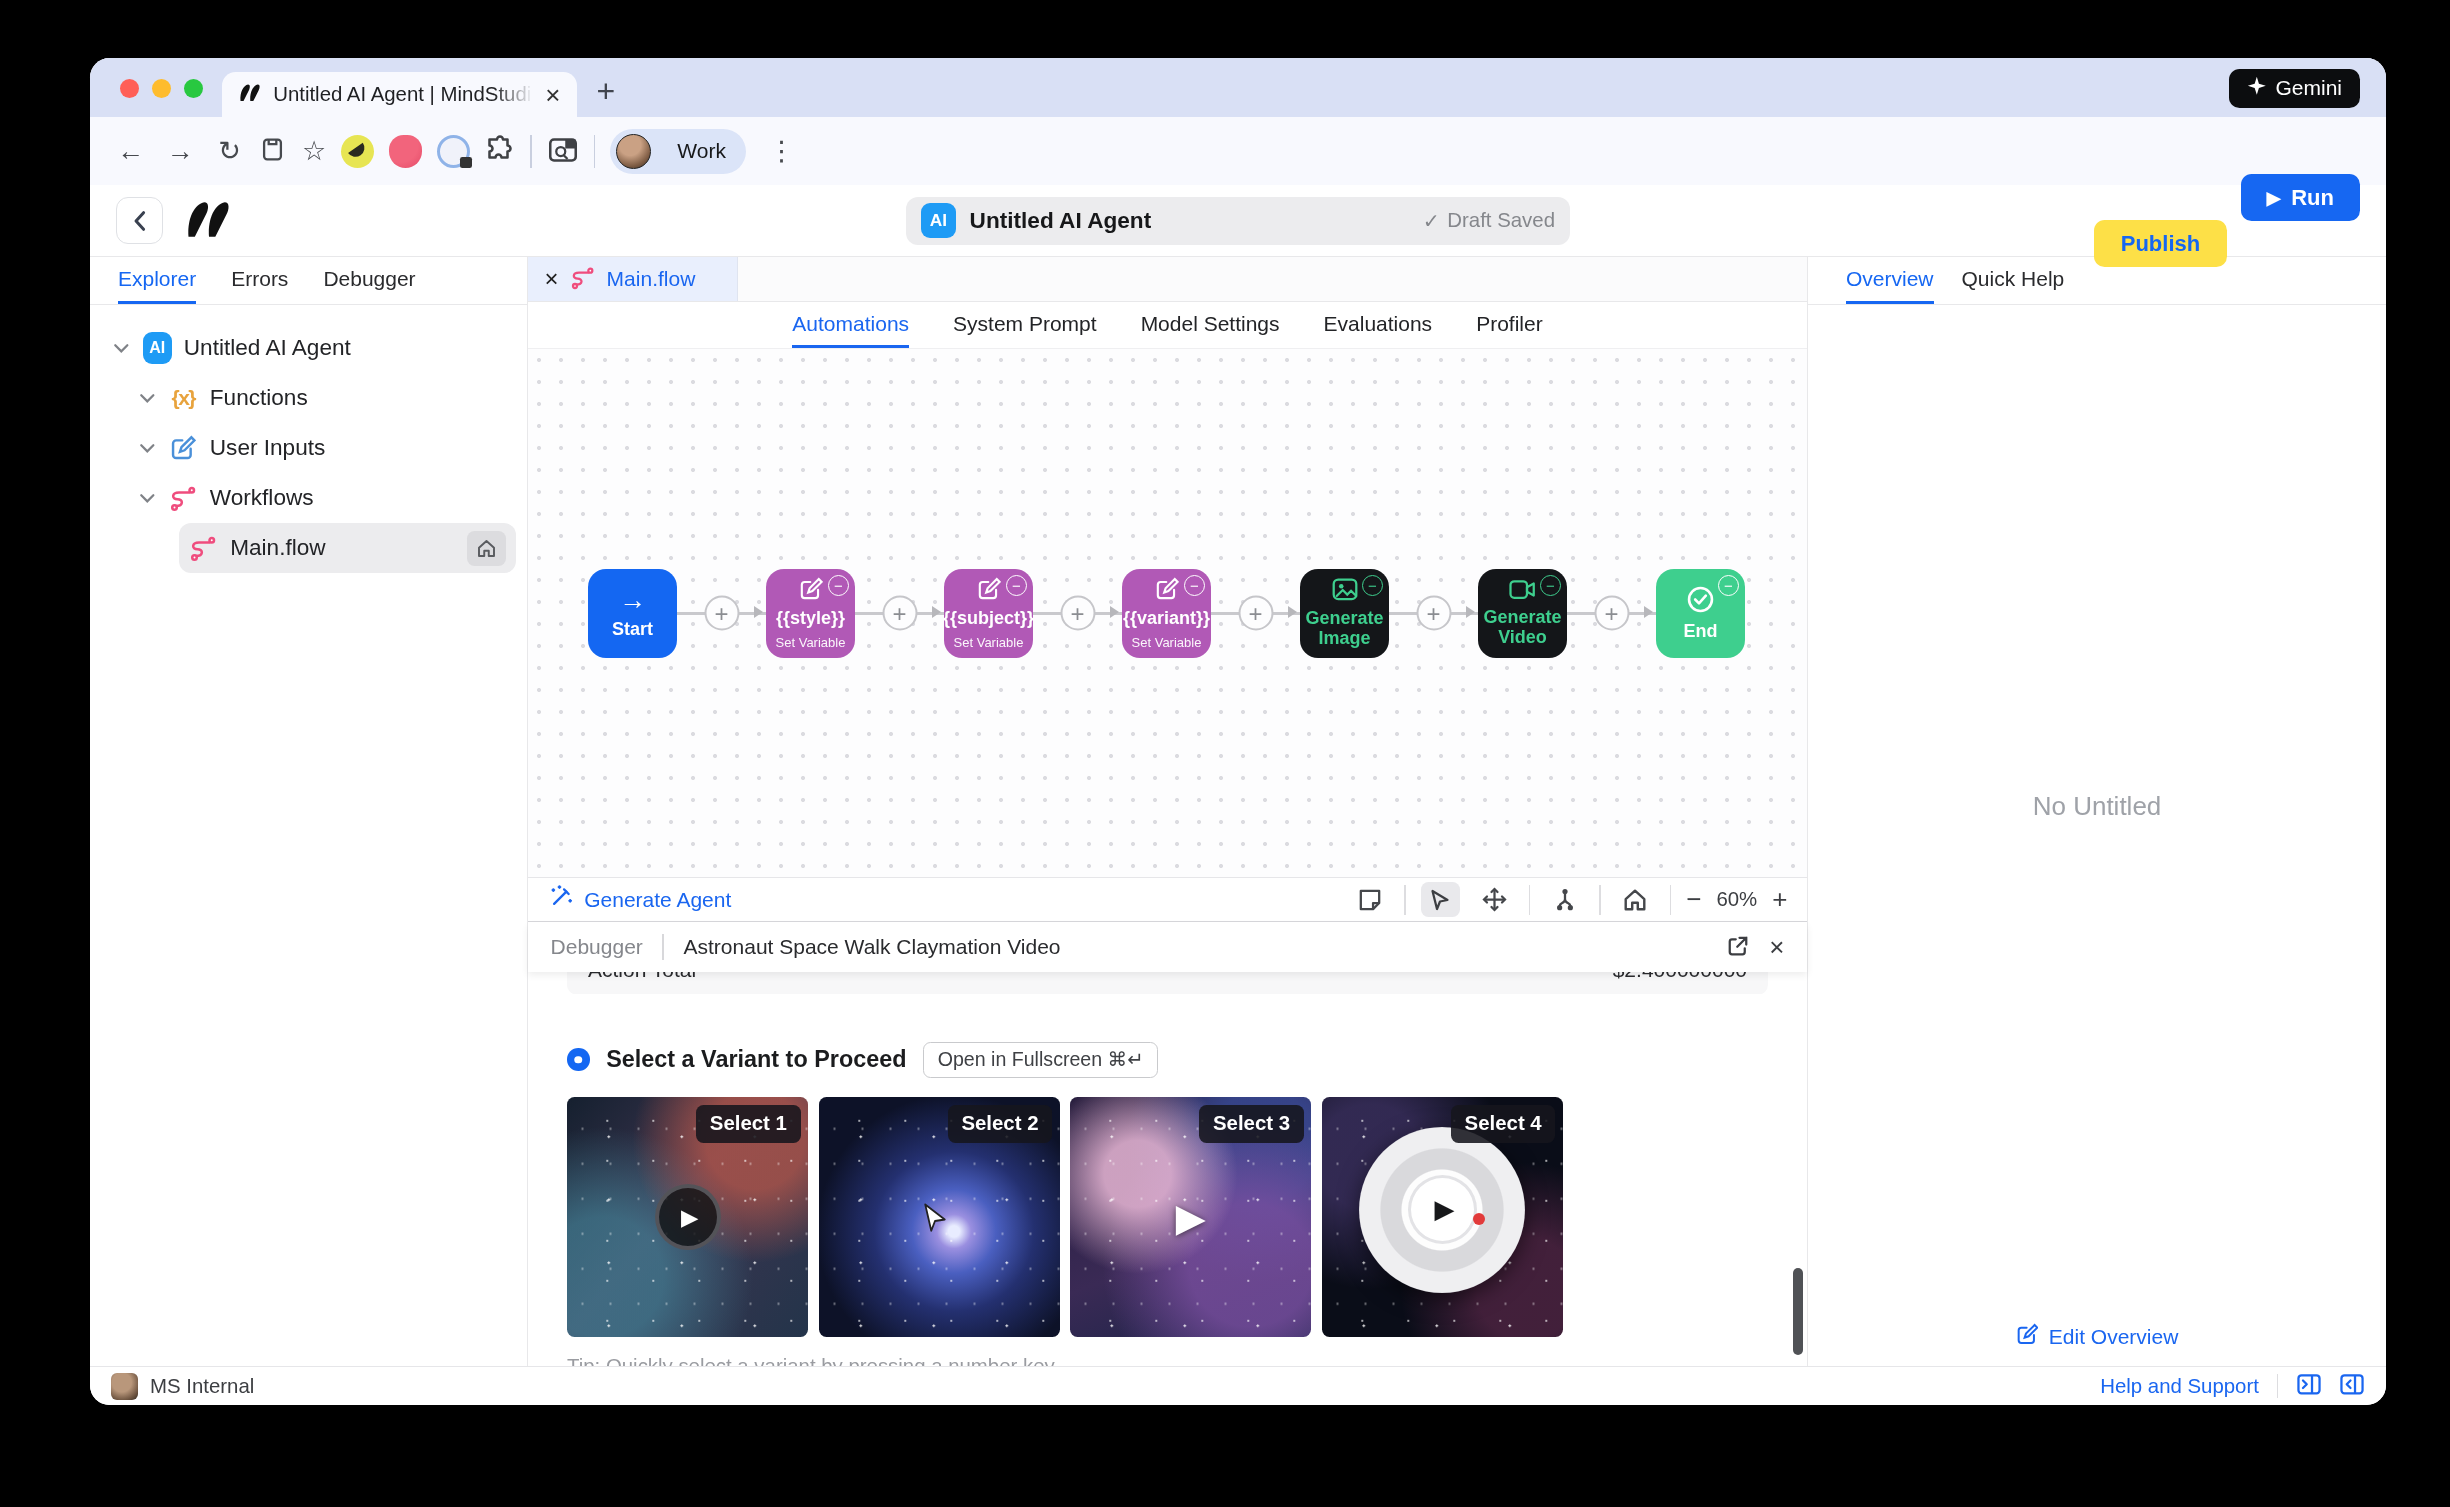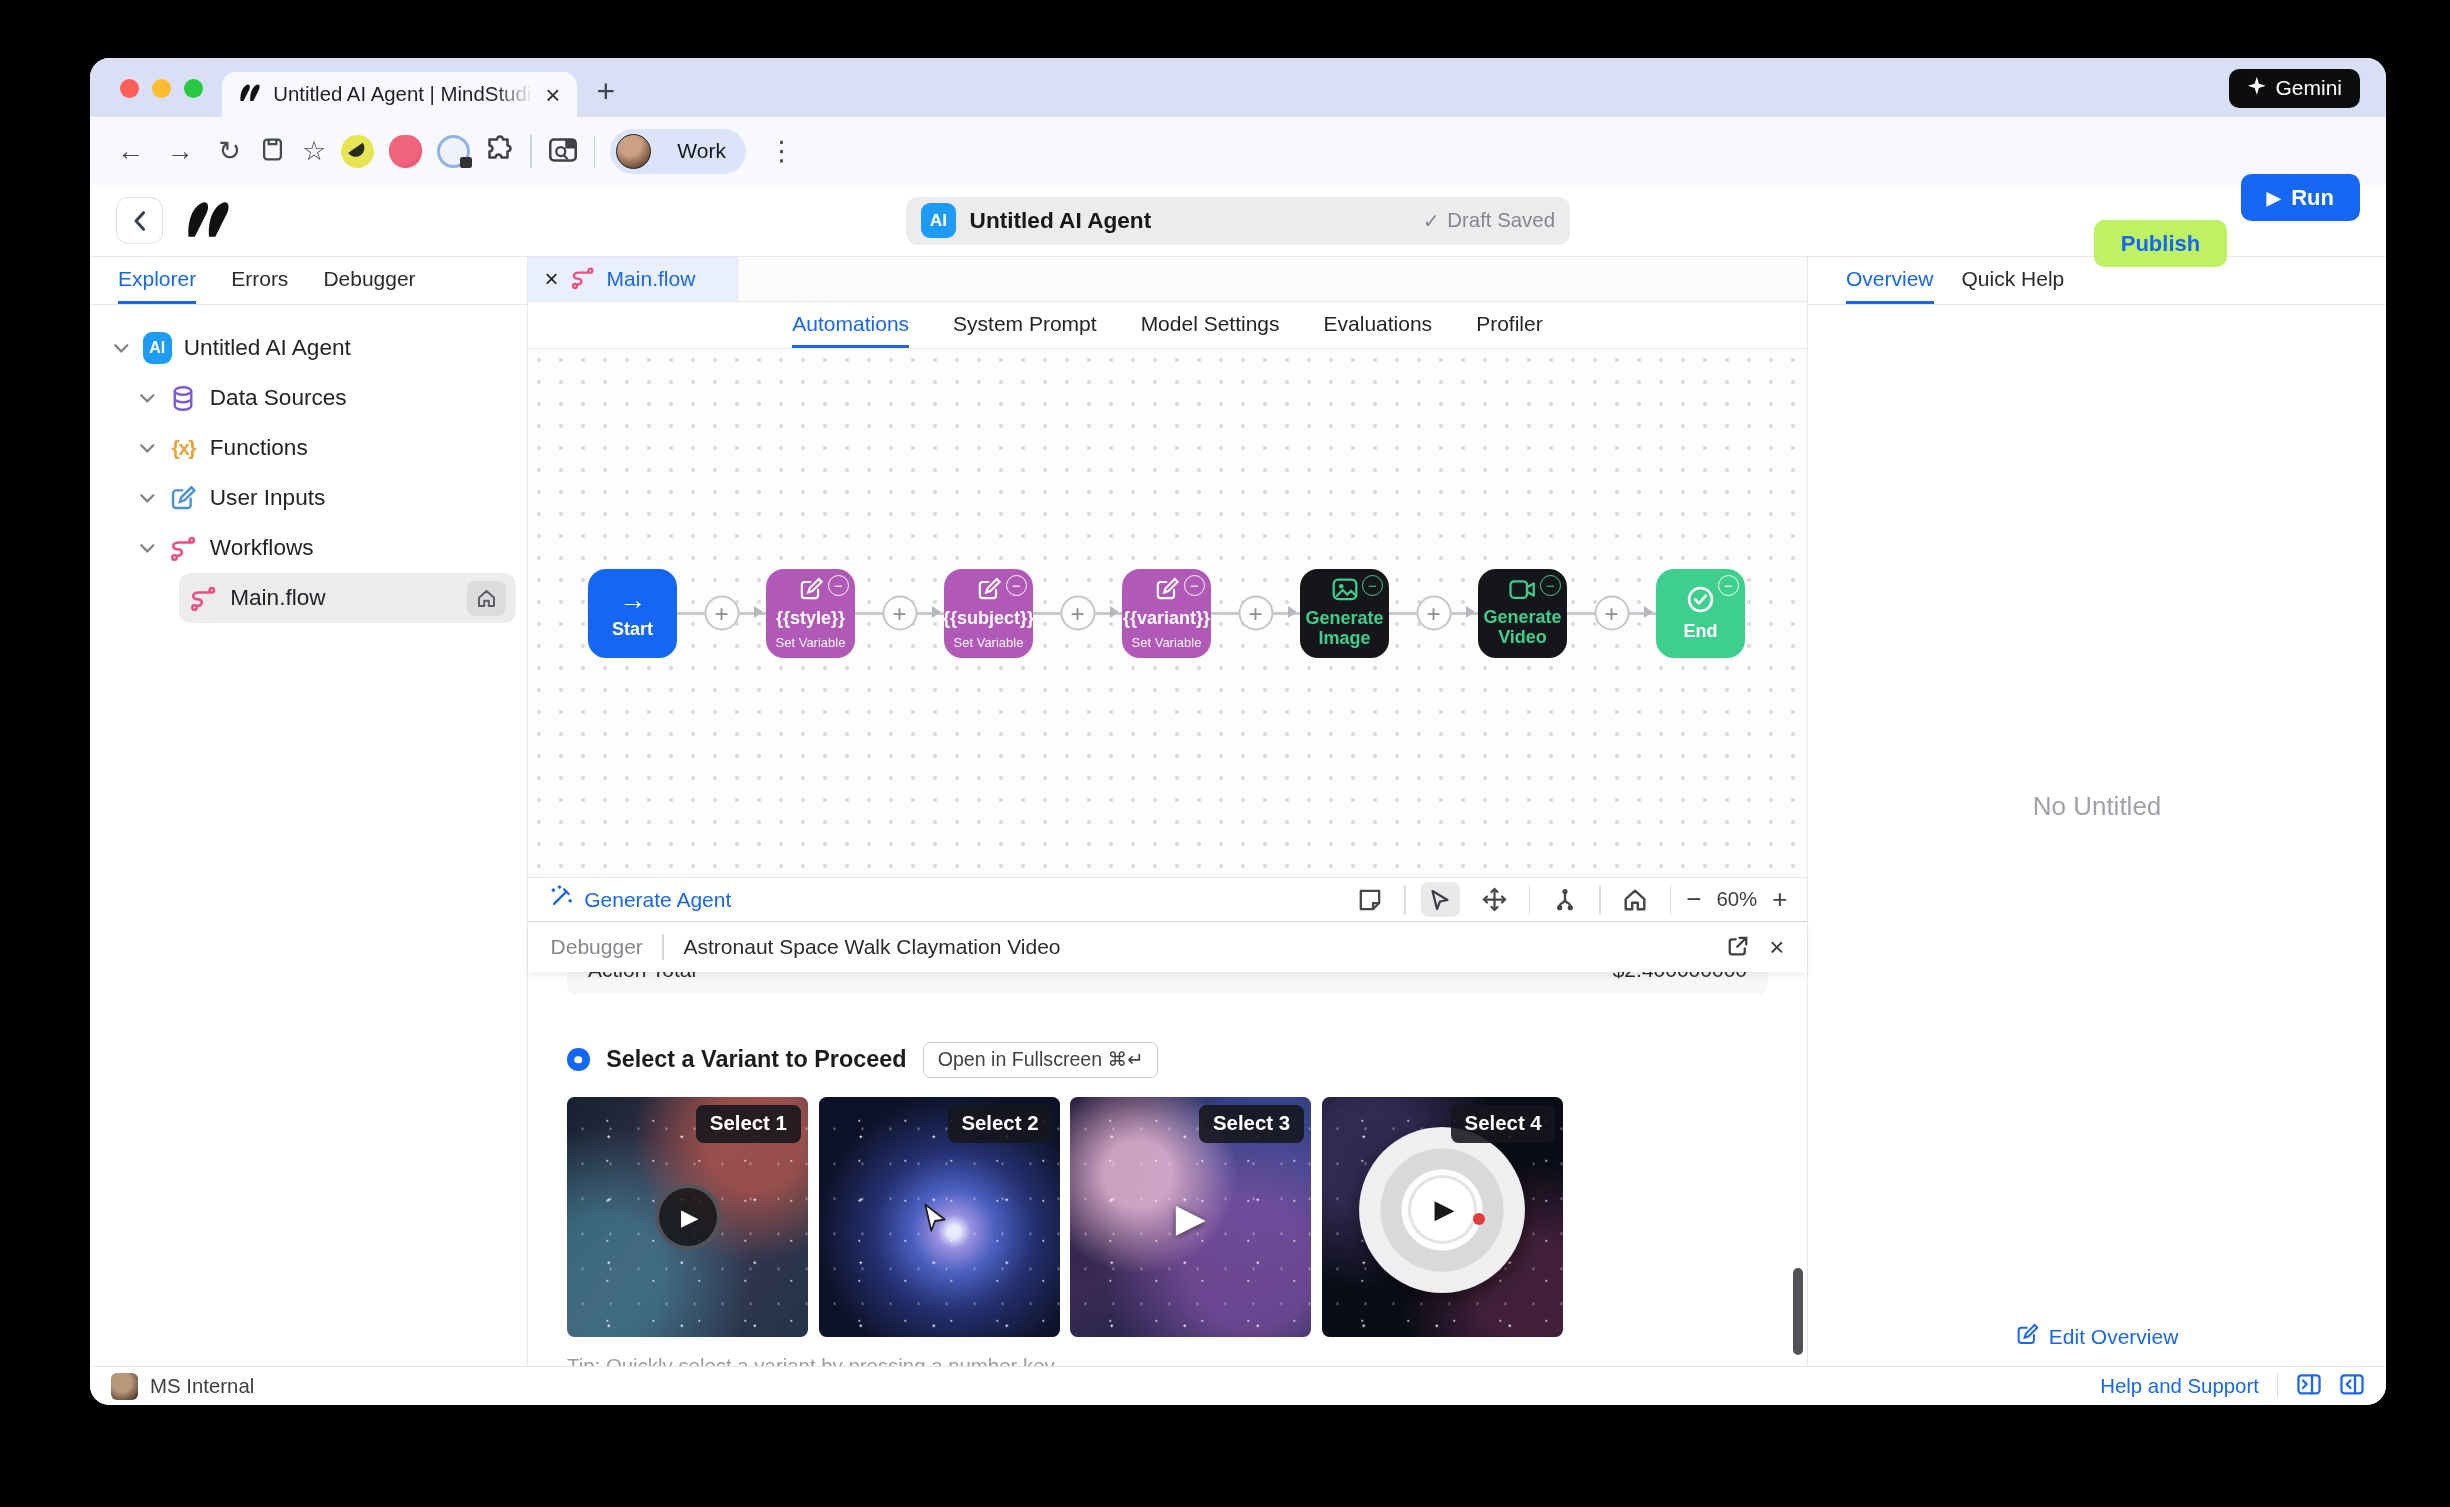--- a/index.html
+++ b/index.html
@@ -47,21 +47,21 @@
                 padding:0 26px; position:relative; flex:0 0 auto; }
   .back-btn { width:47px; height:47px; border:1.5px solid #dfe1e5; border-radius:12px; display:flex; align-items:center; justify-content:center; }
   .ms-logo { margin-left:21px; }
   .title-pill { position:absolute; left:50%; transform:translateX(-50%); width:664px; height:48px; background:#ececee;
                 border-radius:12px; display:flex; align-items:center; padding:0 15px; gap:13.6px; }
   .ai-badge { width:35px; height:35px; border-radius:9px; background:#1e9bf5; color:#fff; font-weight:bold; font-size:17.3px;
               display:flex; align-items:center; justify-content:center; }
   .agent-title { font-size:22.6px; font-weight:bold; color:#17181a; flex:1; }
   .draft { font-size:20.4px; color:#85878c; display:flex; gap:7.5px; align-items:center; }
   .hdr-right { margin-left:auto; display:flex; gap:13.6px; }
-  .btn-publish { height:47px; padding:0 27px; border-radius:10.6px; background:#bef264; color:#1667f2; font-size:22px; font-weight:bold;
+  .btn-publish { height:47px; padding:0 27px; border-radius:10.6px; background:#fde047; color:#1667f2; font-size:22px; font-weight:bold;
                  display:flex; align-items:center;margin-top:46px; }
   .btn-run { height:47px; padding:0 26px; border-radius:10.6px; background:#1667f2; color:#fff; font-size:22px; font-weight:bold;
              display:flex; align-items:center; gap:10.6px; }
   .btn-run .play { font-size:18px; }
 
   
   .main { flex:1; display:flex; min-height:0; }
 
   
   .sidebar { width:438px; border-right:1.5px solid #e8e8ea; display:flex; flex-direction:column; flex:0 0 auto; }
@@ -308,37 +308,20 @@
               <span class="ai-badge small">AI</span>
             </span>
           <span>Untitled AI Agent</span>
         </div>
         <div class="tree-row indent1">
           <span class="chev">
               <svg width="16.6" height="10.6" viewBox="0 0 22 14">
                 <polyline points="3,3 11,11 19,3" fill="none" stroke="#7f8287" stroke-width="3" stroke-linecap="round"></polyline>
               </svg>
             </span>
-          <span class="tree-ico">
-            <svg width="26" height="27" viewBox="0 0 34 36">
-                <g stroke="#7c5cd6" stroke-width="3.2" fill="none">
-                  <ellipse cx="17" cy="8" rx="11" ry="5"></ellipse>
-                  <path d="M6 8 v10 c0 2.8 4.9 5 11 5 s11 -2.2 11 -5 v-10"></path>
-                  <path d="M6 18 v10 c0 2.8 4.9 5 11 5 s11 -2.2 11 -5 v-10"></path>
-                </g>
-              </svg>
-          </span>
-          <span>Data Sources</span>
-        </div>
-        <div class="tree-row indent1">
-          <span class="chev">
-              <svg width="16.6" height="10.6" viewBox="0 0 22 14">
-                <polyline points="3,3 11,11 19,3" fill="none" stroke="#7f8287" stroke-width="3" stroke-linecap="round"></polyline>
-              </svg>
-            </span>
           <span class="tree-ico fn-ico">{x}</span>
           <span>Functions</span>
         </div>
         <div class="tree-row indent1">
           <span class="chev">
               <svg width="16.6" height="10.6" viewBox="0 0 22 14">
                 <polyline points="3,3 11,11 19,3" fill="none" stroke="#7f8287" stroke-width="3" stroke-linecap="round"></polyline>
               </svg>
             </span>
           <span class="tree-ico">

